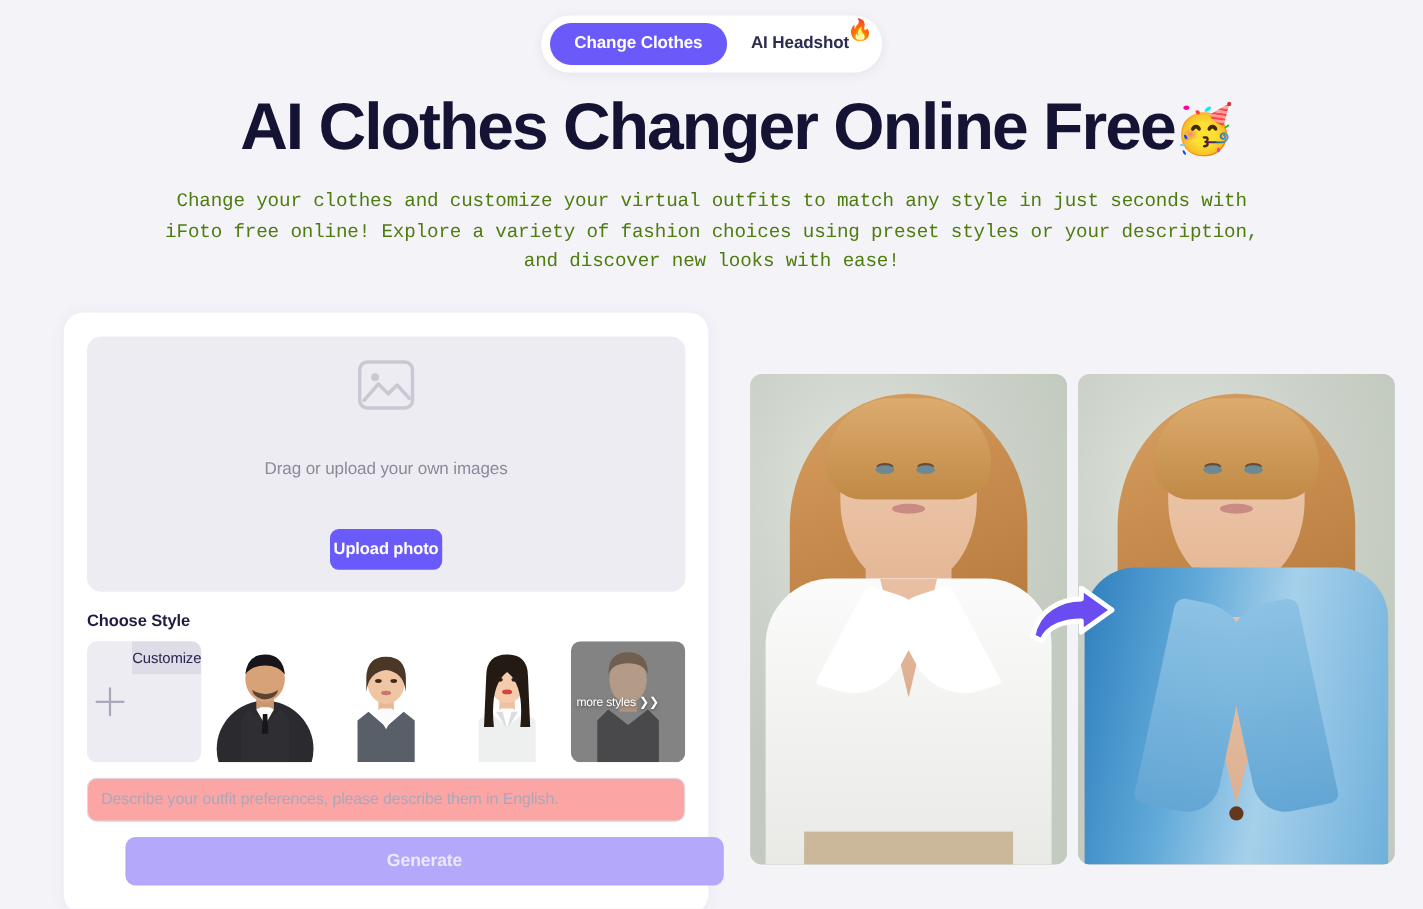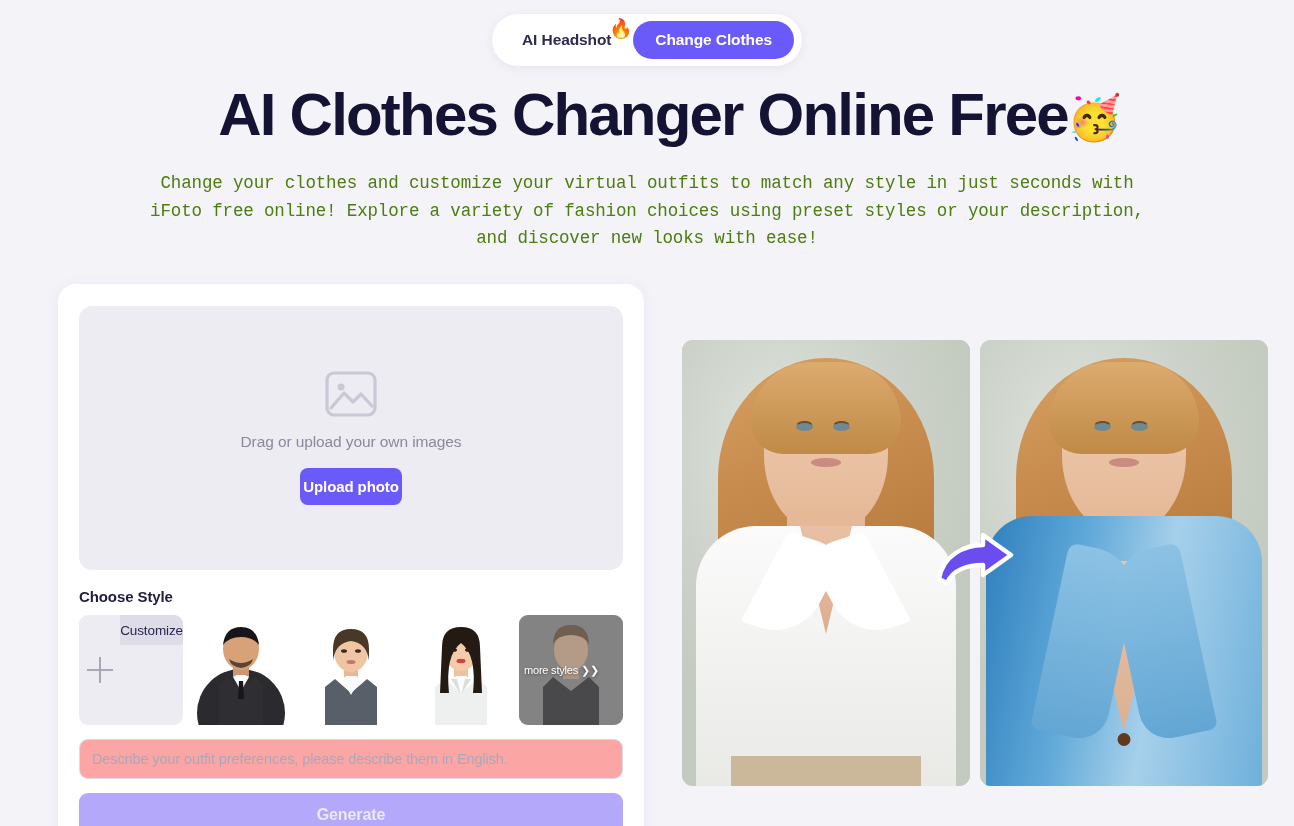--- a/index.html
+++ b/index.html
@@ -108,28 +108,29 @@
   
   .panel {
     width: 586px;
     background: #ffffff;
     border-radius: 18px;
     padding: 22px 21px 26px 21px;
     box-shadow: 0 1px 14px rgba(70,60,130,0.06);
   }
 
   .dropzone {
-    height: 264px;
+    height: 232px;
     background: #edecf2;
     border-radius: 13px;
     display: flex;
     flex-direction: column;
     align-items: center;
     justify-content: center;
     cursor: pointer;
+    gap: 28px;
   }
   .dz-icon { margin-bottom: 12px; }
   .dz-text {
     font-size: 15.5px;
     color: #8a8a9b;
     letter-spacing: -0.1px;
   }
   .upload-btn {
     margin-top: 17px;
     background: #6a5af9;
@@ -246,20 +247,21 @@
     height: 44px;
     border: none;
     border-radius: 9px;
     background: #b3a8fa;
     color: #ece8ff;
     font-family: inherit;
     font-size: 16px;
     font-weight: 700;
     letter-spacing: -0.1px;
     cursor: pointer;
+    margin-left: 35px;
   }
 
   
   .preview {
     position: relative;
     display: flex;
     gap: 10px;
     margin-top: 56px;
   }
   .preview-img {
@@ -398,26 +400,26 @@
     width: 13px; height: 13px;
     border-radius: 50%;
     background: #63391e;
   }
 </style>
 </head>
 <body>
 
 <div class="tabbar-wrap">
   <div class="tabbar">
+    <div class="tab active">
+      <span>Change Clothes</span>
+    </div>
     <div class="tab">
       <span>AI Headshot</span>
       <span class="tab-emoji">🔥</span>
-    </div>
-    <div class="tab active">
-      <span>Change Clothes</span>
     </div>
   </div>
 </div>
 
 <div class="hero">
   <h1>
     <span>AI Clothes Changer Online Free</span><span class="title-emoji">🥳</span>
   </h1>
   <p>Change your clothes and customize your virtual outfits to match any style in just seconds with iFoto free online! Explore a variety of fashion choices using preset styles or your description, and discover new looks with ease!</p>
 </div>

